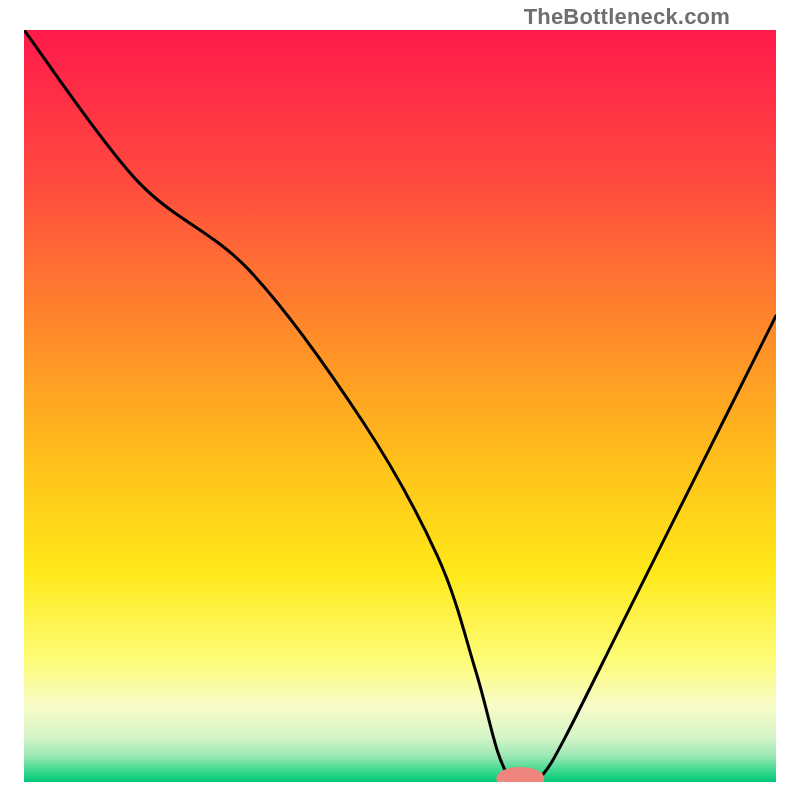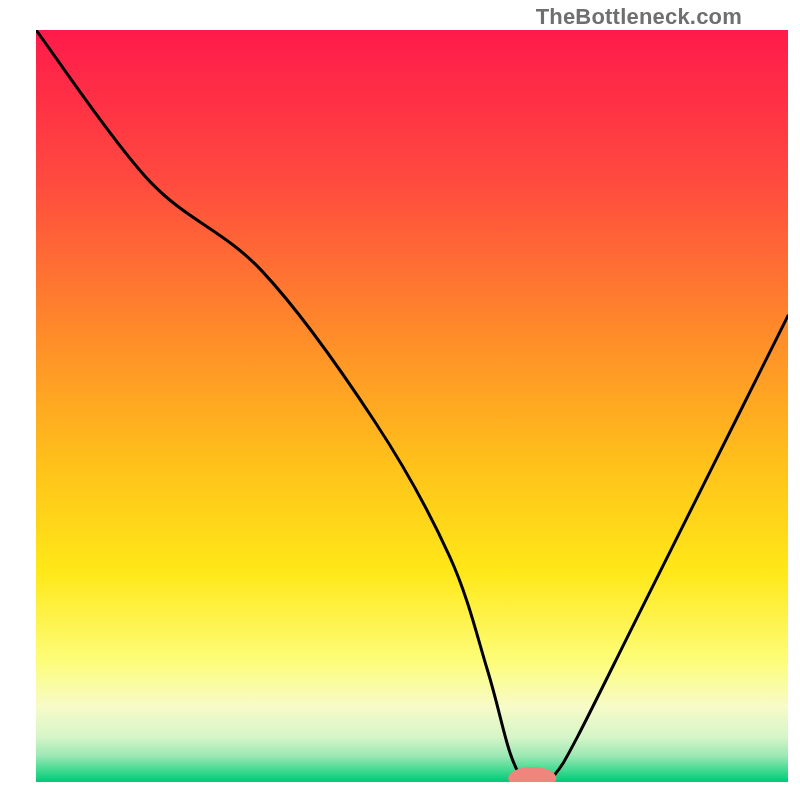--- a/index.html
+++ b/index.html
@@ -7,21 +7,20 @@
     padding: 0;
     width: 800px;
     height: 800px;
     overflow: hidden;
     background: #fff;
   }
   .chart-container {
     position: relative;
     width: 740px;
     height: 800px;
-    margin-left: 12px;
   }
   .watermark {
     position: absolute;
     top: 4px;
     right: 10px;
     font-family: Arial, Helvetica, sans-serif;
     font-size: 22px;
     font-weight: 600;
     color: #6f6f6f;
     letter-spacing: 0.2px;

